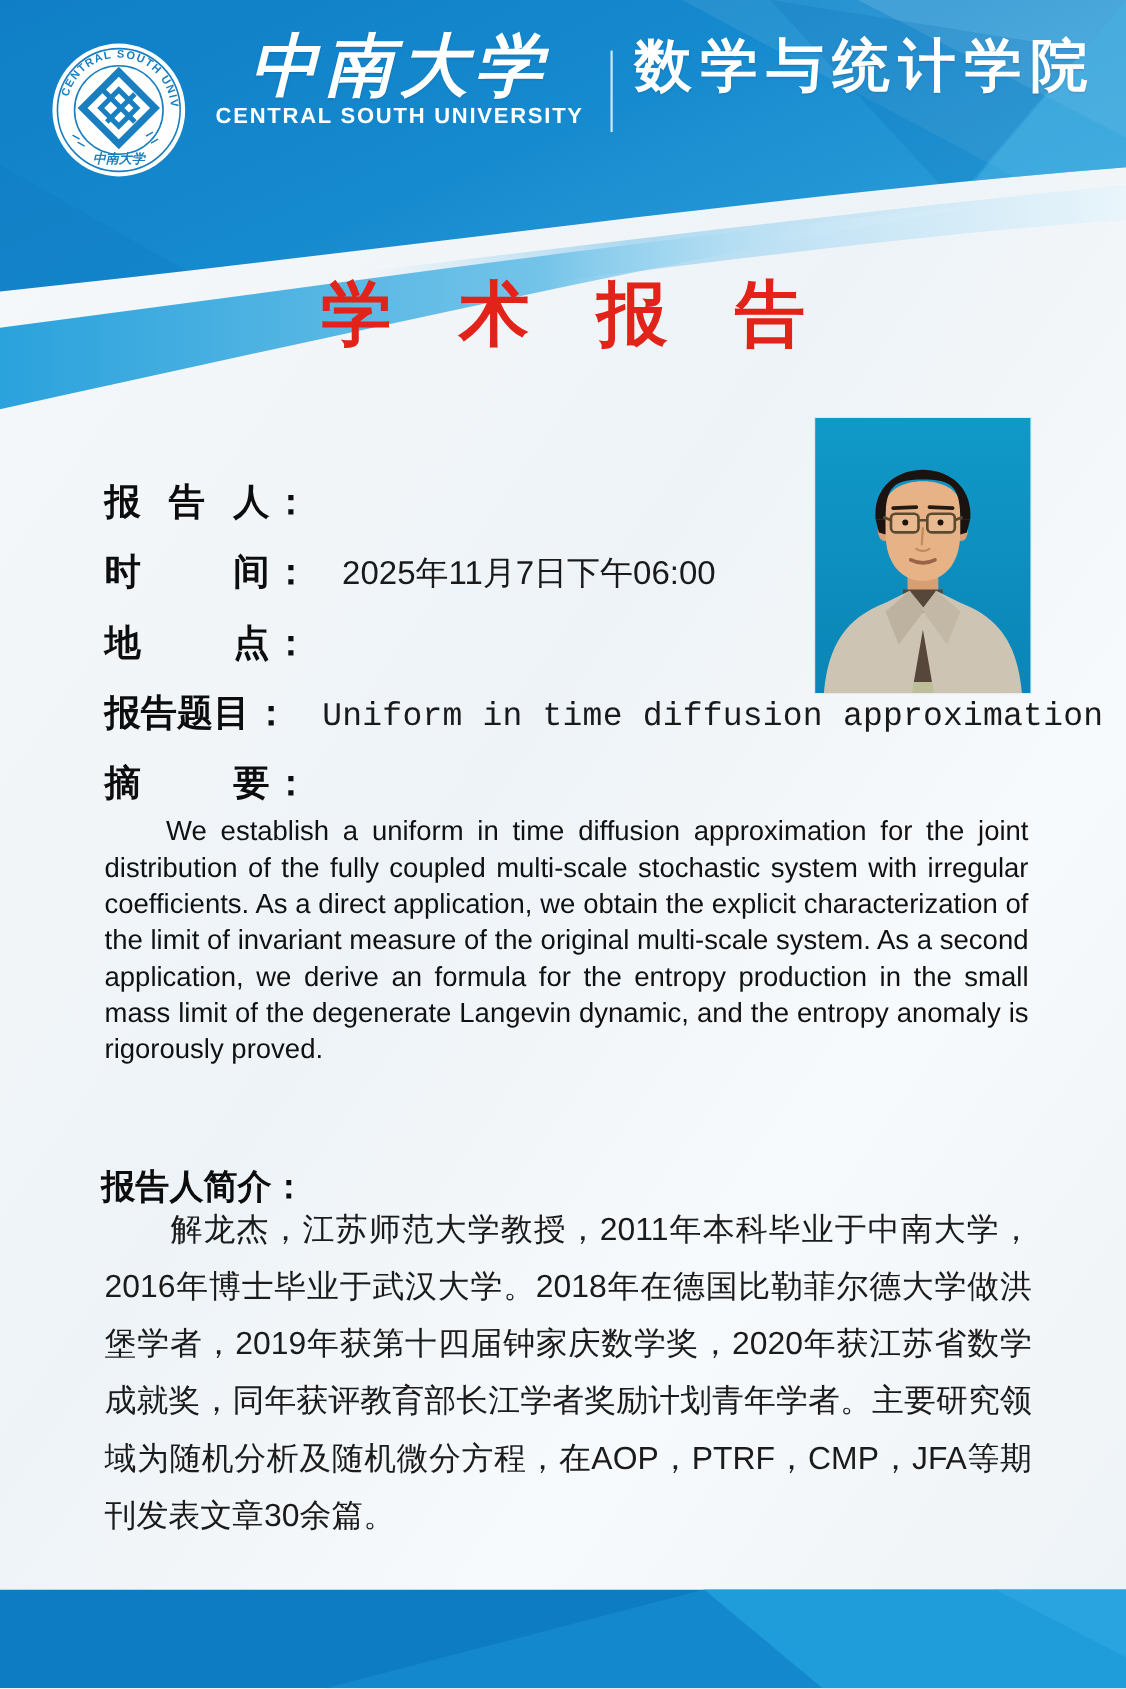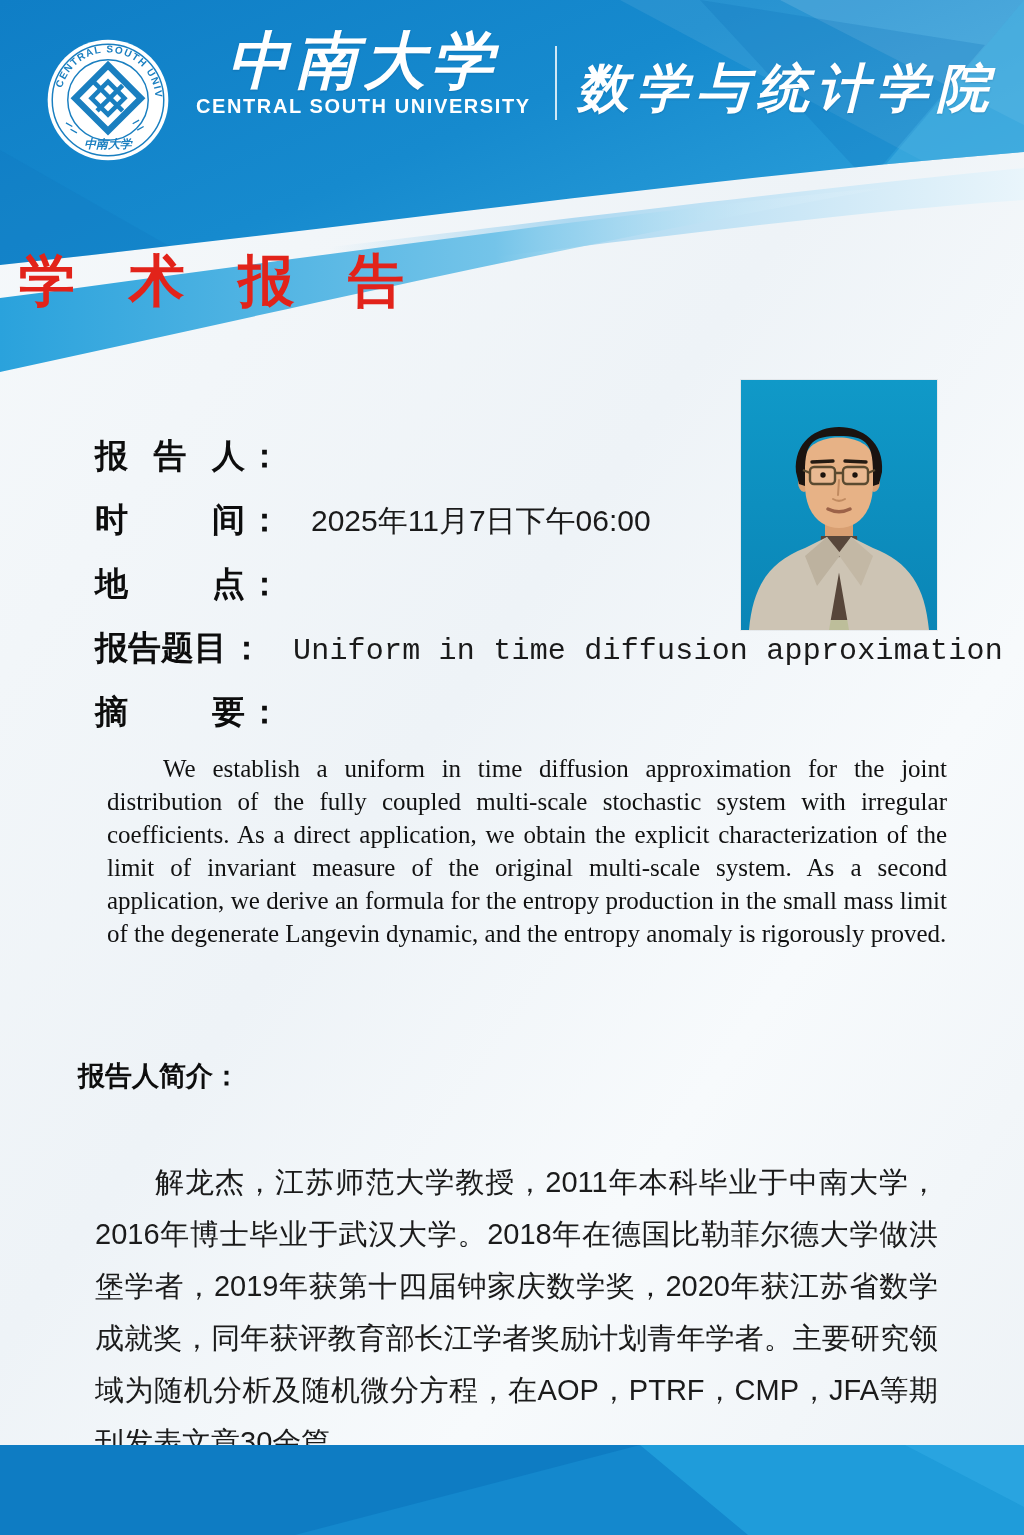--- a/index.html
+++ b/index.html
@@ -13,52 +13,52 @@
   .header-svg{position:absolute;top:0;left:0;}
   .footer-svg{position:absolute;top:1445px;left:0;}
 
   
   .brand{position:absolute;top:28px;left:44px;display:flex;align-items:flex-start;}
   .brand-logo{width:128px;height:128px;margin-top:8px;}
   .brand-names{margin-left:24px;display:flex;flex-direction:column;align-items:center;}
   .brand-cn{font-size:62px;font-weight:bold;font-style:italic;color:#fff;letter-spacing:6px;line-height:1.05;text-shadow:0 1px 2px rgba(0,40,80,.18);}
   .brand-en{font-size:20px;font-weight:bold;color:#fff;letter-spacing:1.6px;margin-top:2px;}
   .brand-divider{width:2px;height:74px;background:rgba(255,255,255,.8);margin:18px 20px 0 24px;}
-  .college-cn{font-size:52px;font-weight:bold;font-style:italic;color:#fff;letter-spacing:8px;margin-top:34px;line-height:1;text-shadow:0 1px 2px rgba(0,40,80,.18);}
+  .college-cn{font-size:52px;font-weight:bold;color:#fff;letter-spacing:8px;margin-top:6px;line-height:1;text-shadow:0 1px 2px rgba(0,40,80,.18);}
 
   
   .poster-title{
     position:absolute;top:250px;left:0;width:100%;
-    text-align:left;font-size:56px;font-weight:900;color:#e2231a;
+    text-align:center;font-size:64px;font-weight:900;color:#e2231a;
     letter-spacing:.34em;padding-left:.34em;box-sizing:border-box;line-height:1.1;
   }
 
   
   .photo{position:absolute;left:741px;top:380px;width:196px;height:250px;box-shadow:0 0 0 1px rgba(0,0,0,.05);}
 
   
   .info{position:absolute;left:95px;top:434px;width:640px;}
   .field-row{display:flex;align-items:baseline;height:64px;}
   .field-label{width:150px;display:flex;justify-content:space-between;font-weight:bold;font-size:33px;color:#0d0d0d;}
   .field-colon{font-weight:bold;font-size:33px;color:#0d0d0d;margin-left:3px;}
   .field-value{margin-left:30px;font-size:30px;color:#1a1a1a;white-space:nowrap;}
   .field-value.en{font-size:30px;letter-spacing:.2px;font-family:Liberation Mono, monospace;}
 
   
   .abstract{
     position:absolute;left:95px;top:740px;width:840px;
-    font-family:Liberation Serif, serif;
+    font-family:Liberation Sans, sans-serif;
     font-size:25px;line-height:33px;text-align:justify;text-indent:56px;color:#111;
-    margin:12px;
-  }
-
-  
-  .bio-heading{position:absolute;left:78px;top:1058px;font-size:27px;font-weight:bold;color:#0d0d0d;}
+    margin:0;
+  }
+
+  
+  .bio-heading{position:absolute;left:92px;top:1058px;font-size:31px;font-weight:bold;color:#0d0d0d;}
   .bio-text{
-    position:absolute;left:95px;top:1156px;width:843px;
+    position:absolute;left:95px;top:1092px;width:843px;
     font-size:29px;line-height:52px;text-align:justify;text-indent:60px;color:#1b1b1b;margin:0;
   }
 </style>
 </head>
 <body>
 
 <div class="page">
 
   <svg class="header-svg" width="1024" height="460" viewBox="0 0 1024 460" aria-hidden="true">
     <defs>

